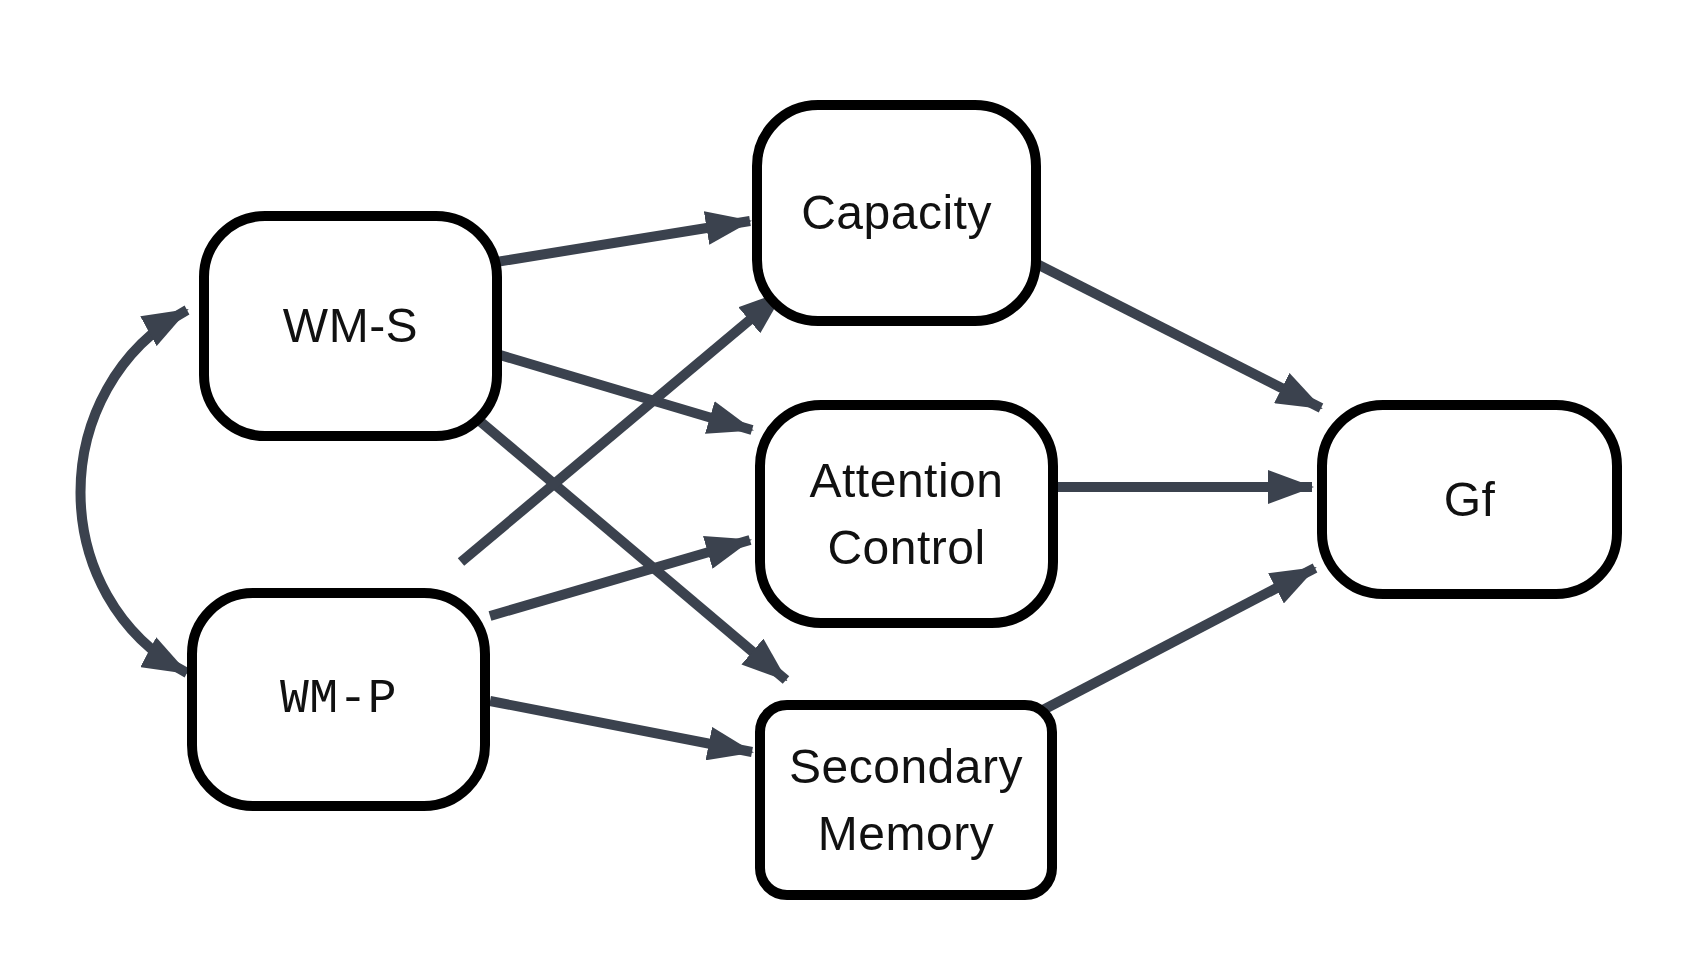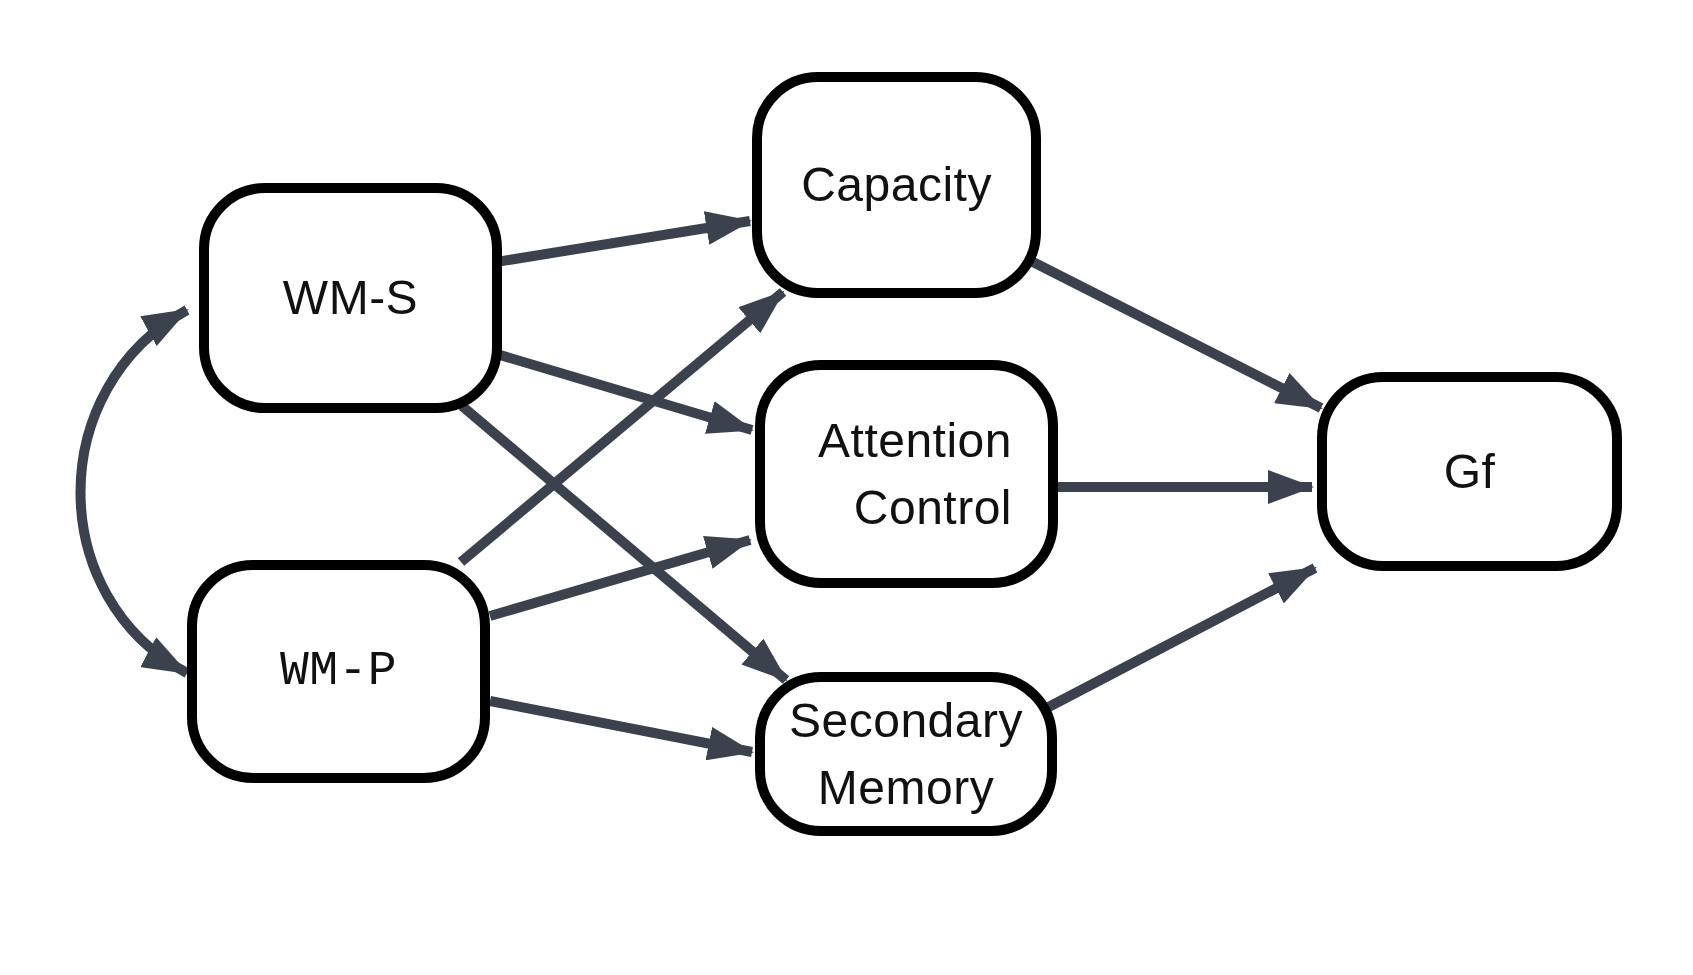--- a/index.html
+++ b/index.html
@@ -29,25 +29,26 @@
   .node {
     position: absolute;
     box-sizing: border-box;
     background: var(--node-fill, #ffffff);
     border: 10px solid var(--node-border, #000000);
     border-radius: 66px;
     display: flex;
     align-items: center;
     justify-content: center;
     text-align: center;
-    padding: 0 36px;
+    padding: 0 10px;
     color: var(--node-text, #111111);
     font-size: 48px;
     line-height: 1.4;
     letter-spacing: 0.5px;
+    margin-top: 28px;
   }
   .node span { display: inline-block; }
 </style>
 </head>
 <body>
 
 <div class="canvas">
 
   <svg class="edges" viewBox="0 0 1693 975" aria-hidden="true">
     <defs>
@@ -76,25 +77,25 @@
   </div>
 
   <div class="node" style="left:187px; top:560px; width:303px; height:223px;font-family:Liberation Mono, monospace;">
     <span>WM-P</span>
   </div>
 
   <div class="node" style="left:752px; top:72px; width:289px; height:226px;">
     <span>Capacity</span>
   </div>
 
-  <div class="node" style="left:755px; top:360px; width:303px; height:228px;text-align:right;">
+  <div class="node" style="left:755px; top:372px; width:303px; height:228px;">
     <span>Attention Control</span>
   </div>
 
-  <div class="node" style="left:755px; top:672px; width:302px; height:164px;">
+  <div class="node" style="left:755px; top:672px; width:302px; height:200px;border-radius:32px;">
     <span>Secondary Memory</span>
   </div>
 
   <div class="node" style="left:1317px; top:372px; width:305px; height:199px;">
     <span>Gf</span>
   </div>
 
 </div>
 
 </body></html>

